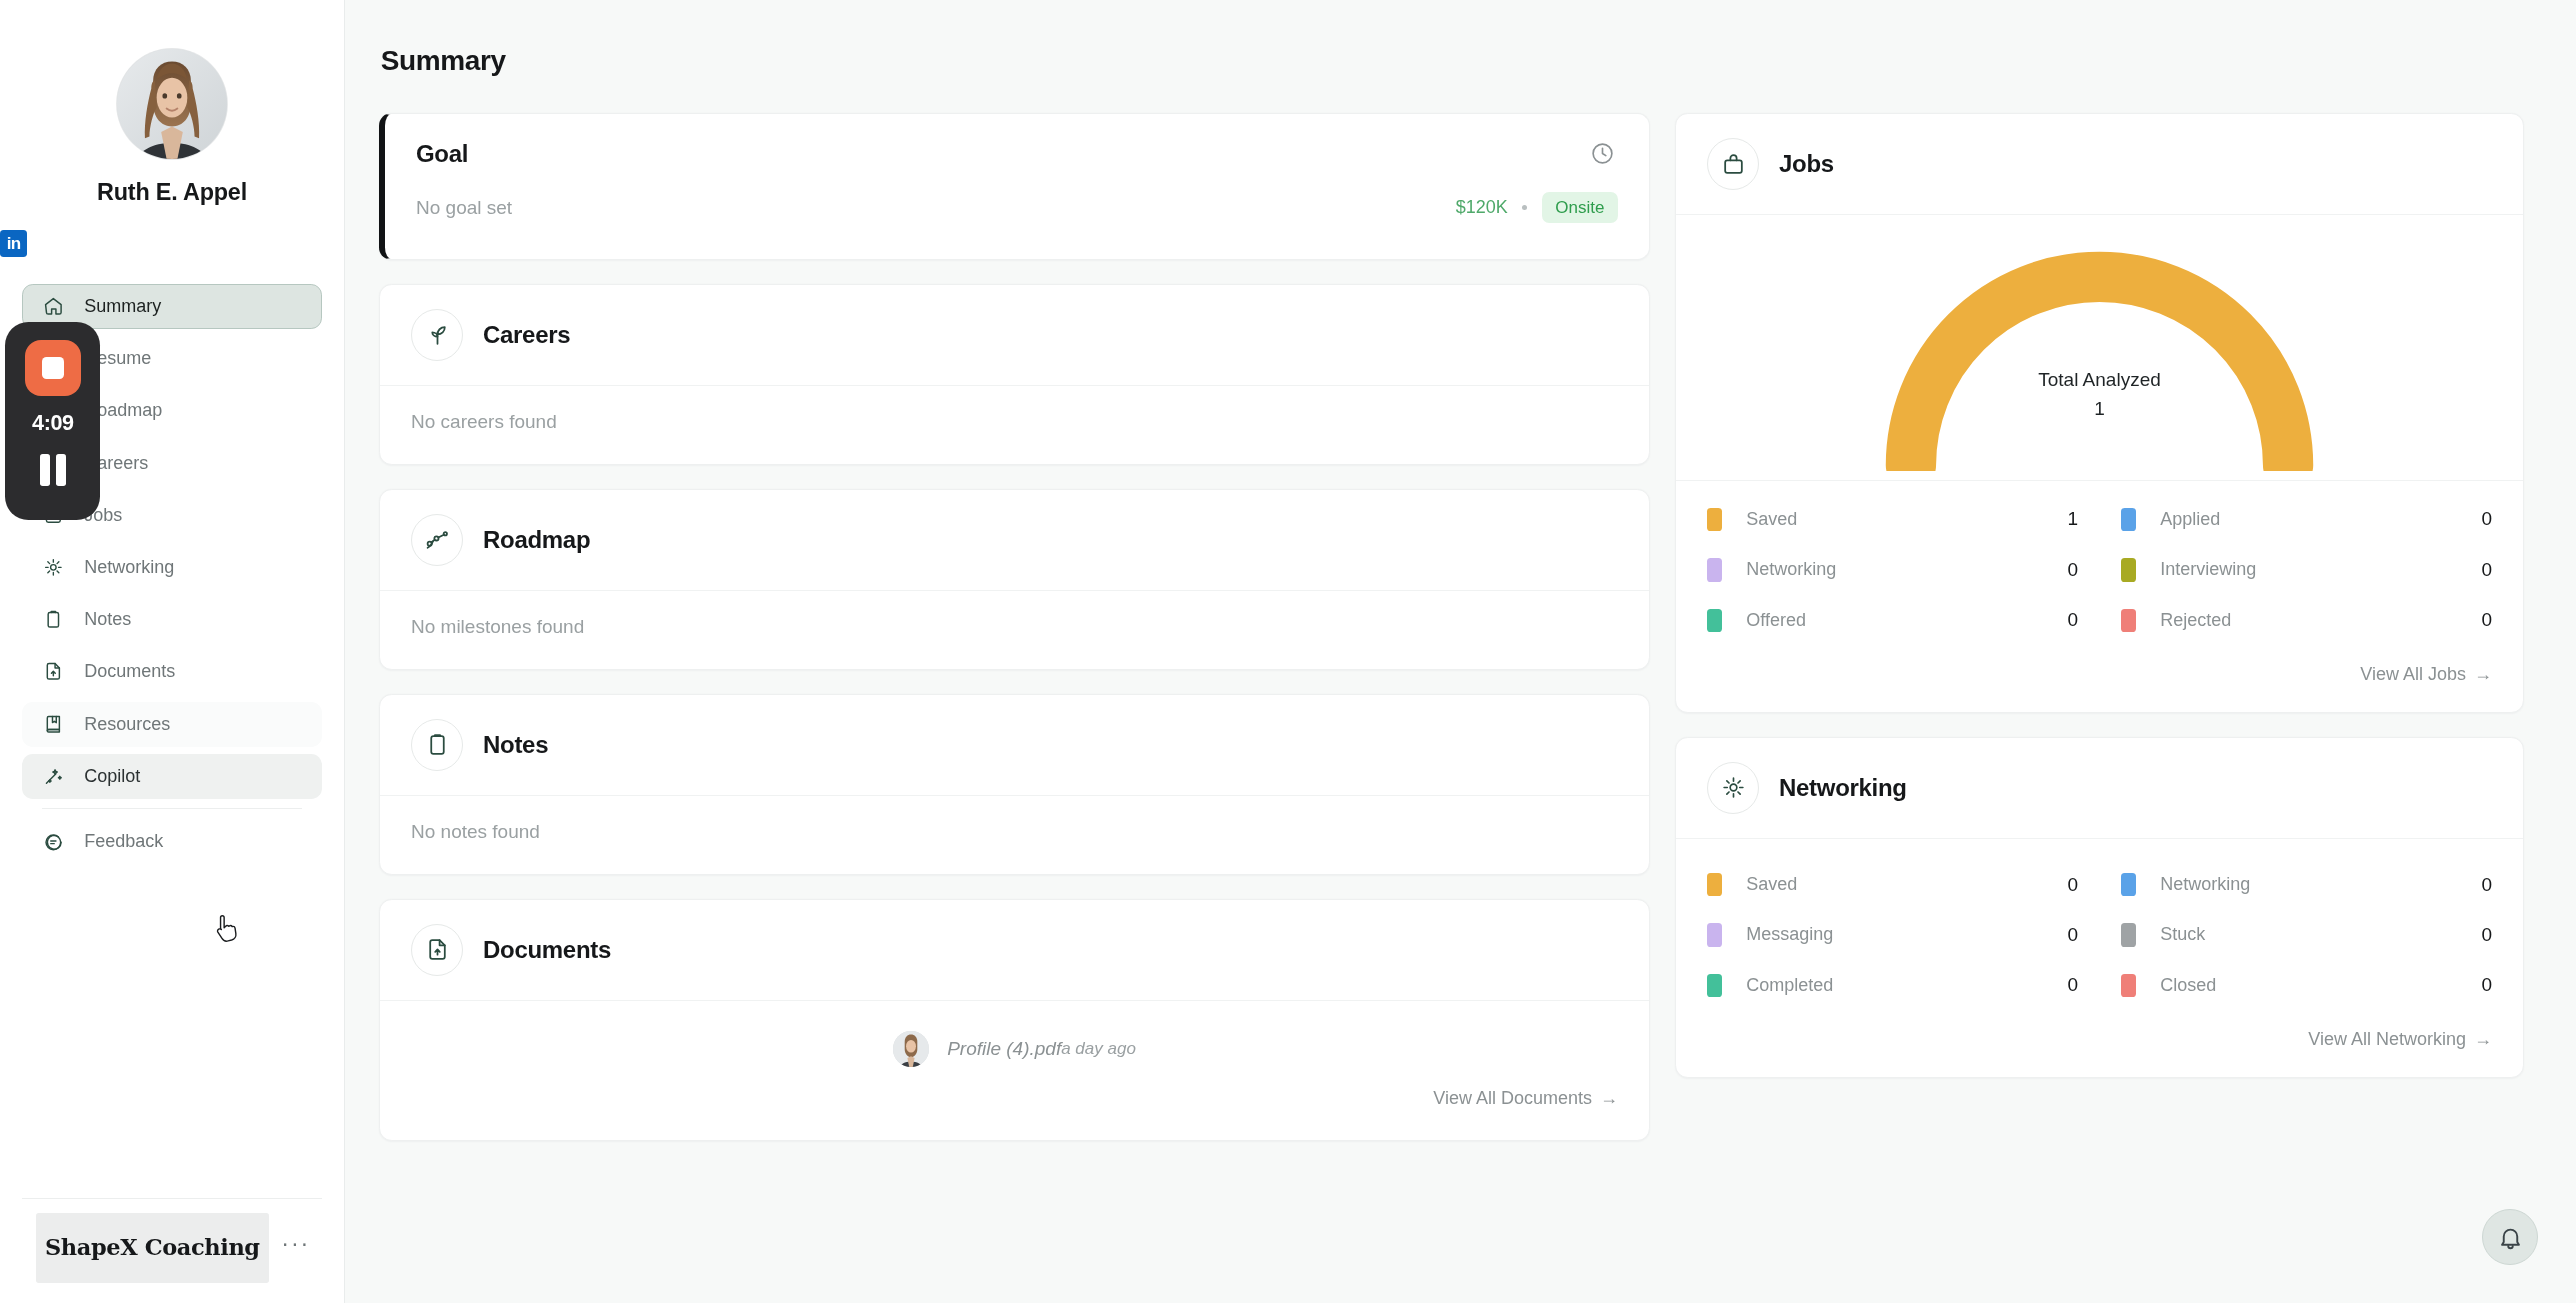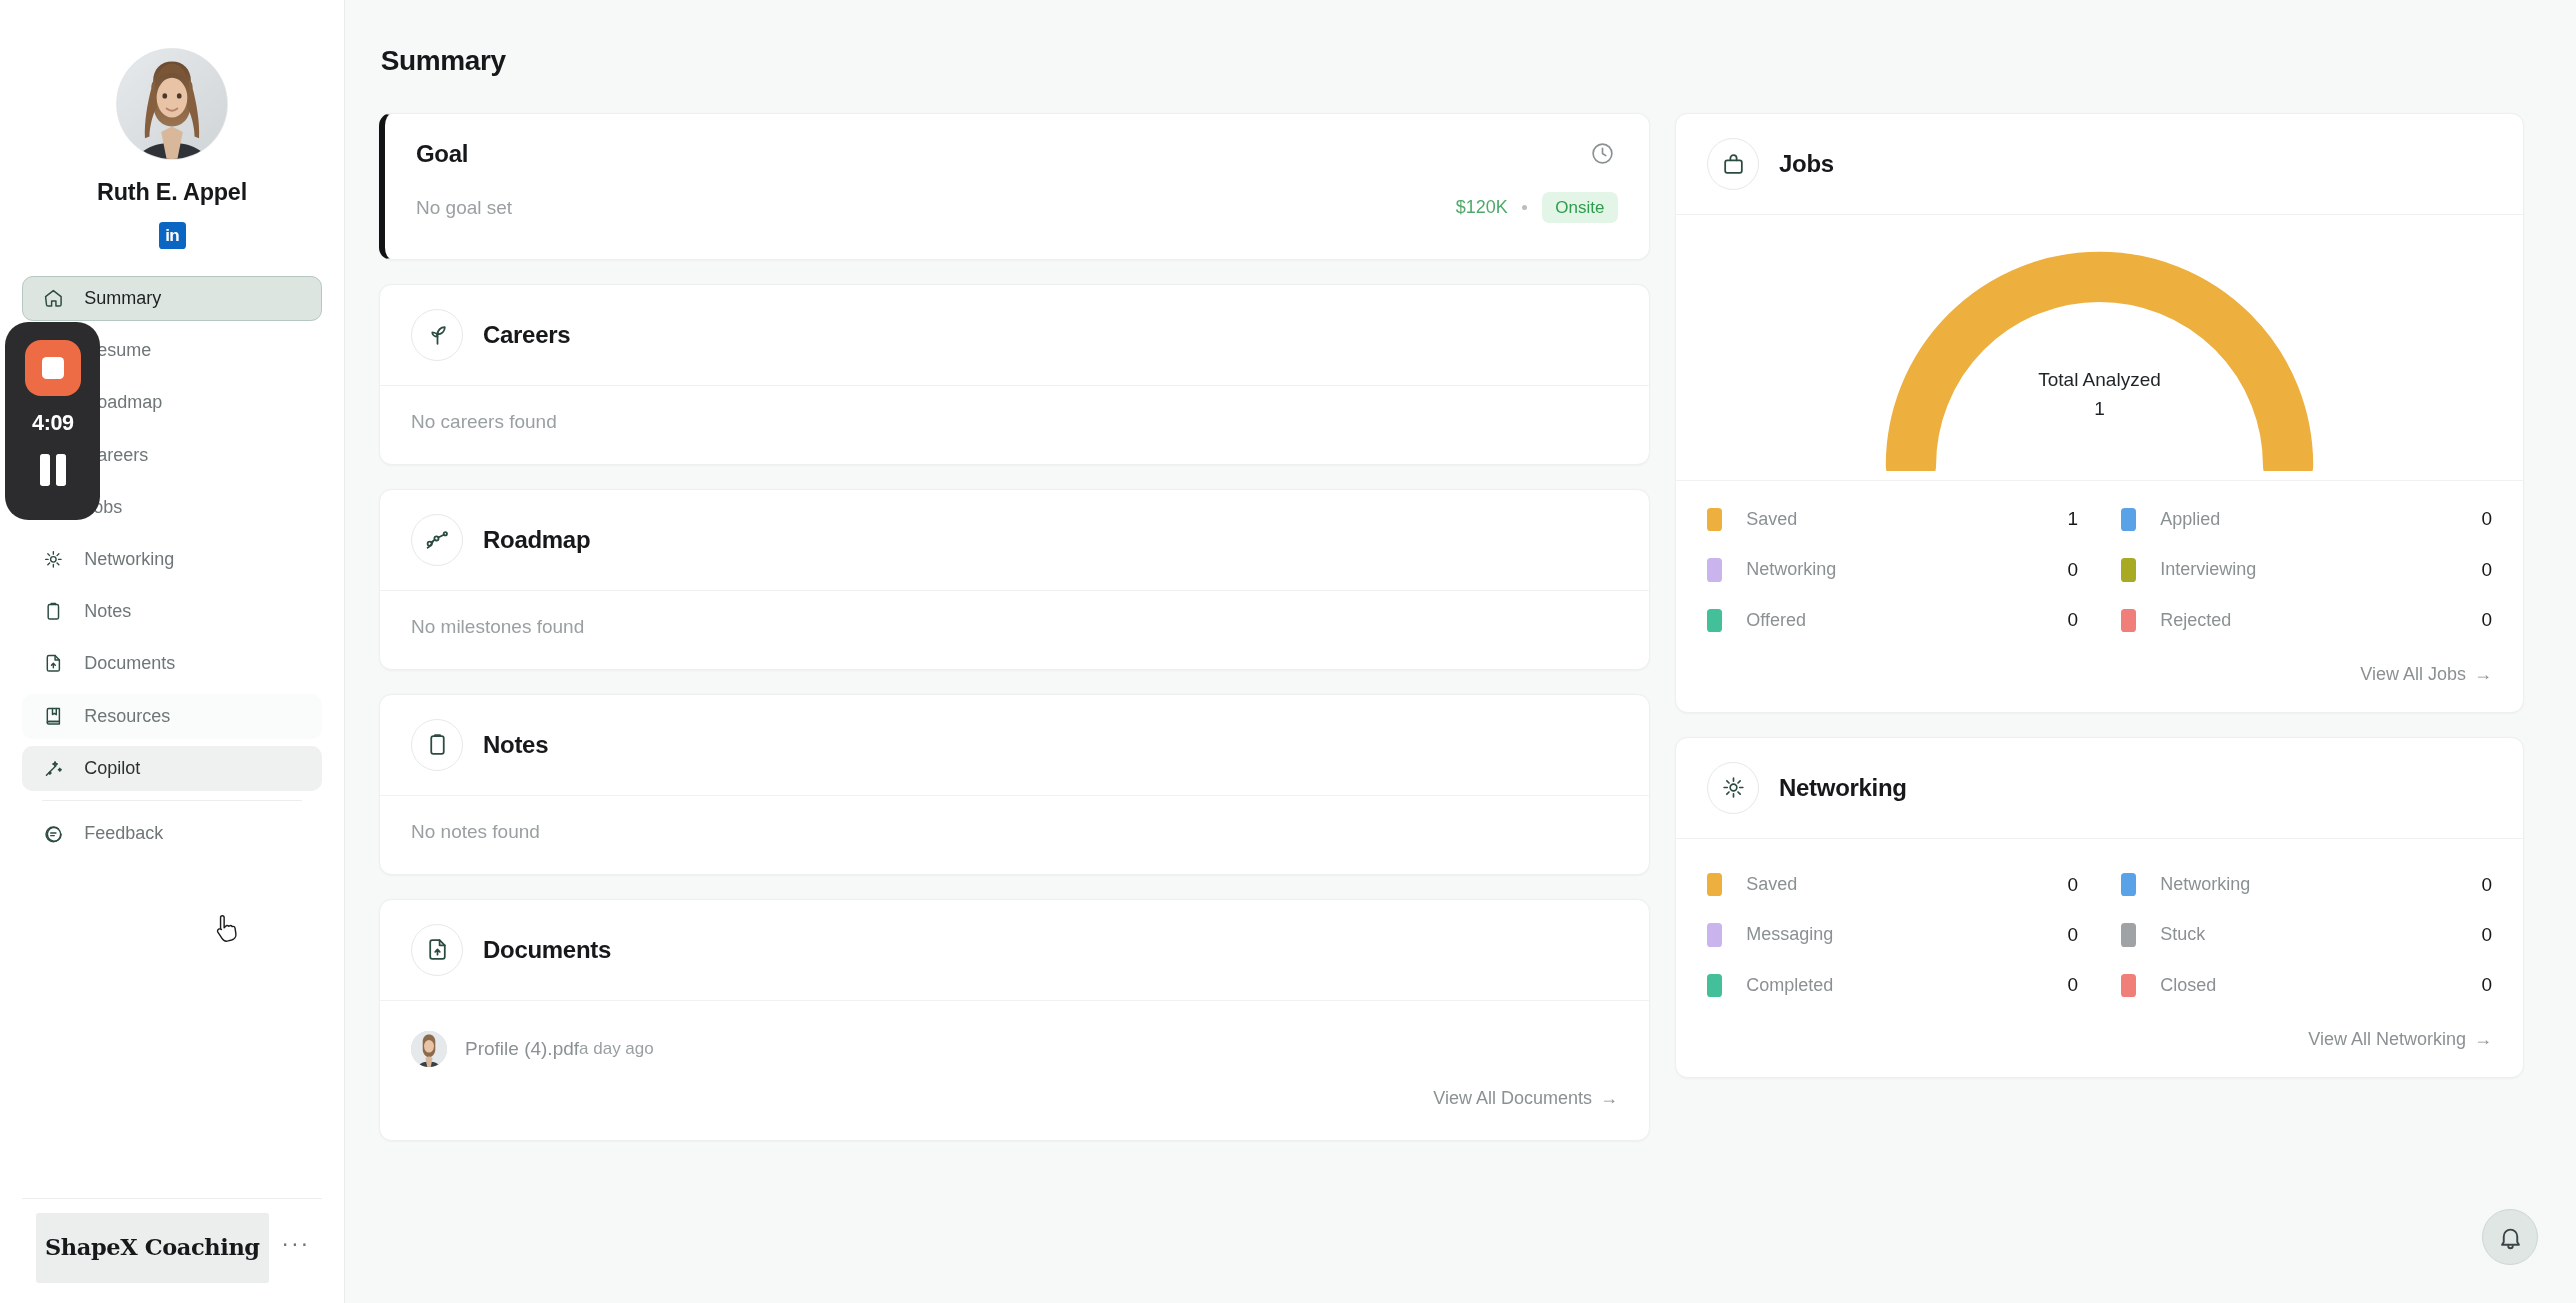--- a/index.html
+++ b/index.html
@@ -25,21 +25,21 @@
     margin: 0 auto; overflow: hidden;
     background: #d9dde0;
     box-shadow: 0 0 0 0.9px #e5e7e8;
     position: relative;
   }
   .avatar-ring svg { display:block; width:110px; height:110px; }
   .profile-name {
     margin-top: 20px;
     font-size: 23.4px; font-weight: 600; color: #16181a; letter-spacing: -0.2px;
   }
-  .li-row { margin-top: 16px; display: flex; justify-content: center; }
+  .li-row { margin-top: 24px; display: flex; justify-content: flex-start; }
   .li-badge {
     width: 27px; height: 27px; border-radius: 3.6px; background: #0a66c2;
     color: #fff; font-size: 17px; font-weight: 700; line-height: 27px;
     font-family: "Liberation Sans", sans-serif; letter-spacing: -0.9px;
   }
 
   .nav { margin-top: 27px; padding: 0 21.6px; flex: 1 1 auto; }
   .nav-item {
     display: flex; align-items: center; gap: 20px;
     height: 45px; padding: 0 20px; margin-bottom: 7.2px;
@@ -125,22 +125,23 @@
   .goal-meta { display: flex; align-items: center; gap: 14.4px; }
   .goal-salary { font-size: 18px; color: #4fa96a; }
   .goal-dot { width: 5.4px; height: 5.4px; border-radius: 50%; background: #b9bfc0; display:block; }
   .goal-badge {
     background: #e2f5e6; color: #2f9d4d; font-size: 17px;
     padding: 5.4px 13.5px; border-radius: 7.2px;
   }
 
   
   .doc-row {
-    display: flex; align-items: center; justify-content: flex-start;
+    display: flex; align-items: center; justify-content: center;
     padding: 5.4px 0 0 0;
+    font-style: italic;
   }
   .doc-left { display: flex; align-items: center; gap: 18px; }
   .doc-avatar { width: 36px; height: 36px; border-radius: 50%; overflow: hidden; background: #d9dde0; flex:0 0 36px; }
   .doc-avatar svg { width: 36px; height: 36px; display:block; }
   .doc-name { font-size: 19px; color: #8b9193; }
   .doc-time { font-size: 17px; color: #9aa0a2; }
   .view-all {
     display: flex; justify-content: flex-end; margin-top: 21px;
     font-size: 18px; color: #8b9193; cursor: pointer;
   }

